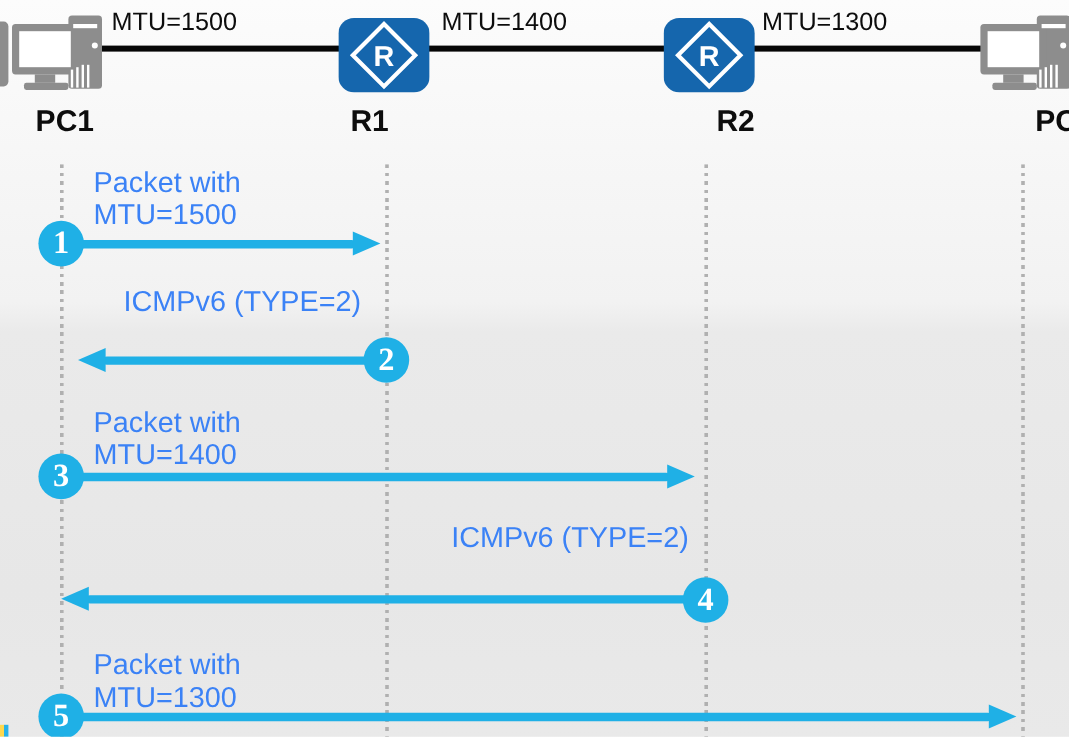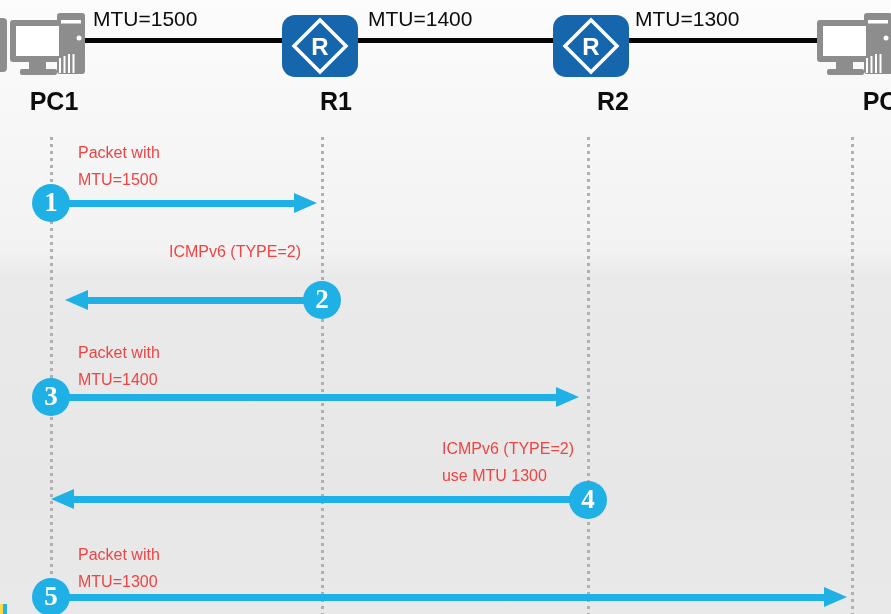--- a/index.html
+++ b/index.html
@@ -21,22 +21,22 @@
     background:repeating-linear-gradient(to bottom,var(--lifeline,#b0b0b0) 0 3px,transparent 3px 7px);}
 
   
   .badge{position:absolute;width:38px;height:38px;border-radius:50%;background:var(--arrow,#1fb0e6);
     color:#fff;font-family:"Liberation Serif",serif;font-weight:bold;font-size:27px;
     text-align:center;line-height:37px;z-index:4;}
   .aline{position:absolute;height:7px;background:var(--arrow,#1fb0e6);border-radius:3px;z-index:3;}
   .ahead{position:absolute;width:0;height:0;border-top:10px solid transparent;border-bottom:10px solid transparent;z-index:3;}
   .ahead.right{border-left:23px solid var(--arrow,#1fb0e6);}
   .ahead.left{border-right:23px solid var(--arrow,#1fb0e6);}
-  .mlabel{position:absolute;font-size:16px;line-height:27px;color:#ef4444;white-space:nowrap;z-index:3;}
-  .mlabel.right-align{text-align:left;}
+  .mlabel{position:absolute;font-size:24px;line-height:27px;color:#3b82f6;white-space:nowrap;z-index:3;}
+  .mlabel.right-align{text-align:center;}
 
   .corner-artifact{position:absolute;left:0;top:604px;width:7px;height:10px;
     background:linear-gradient(90deg,#ffd84d 0 3px,#28b2e8 3px 100%);z-index:5;}
 </style>
 </head>
 <body>
 
 <div class="link-line"></div>
 
 <div class="mtu-label" style="left:93px">MTU=1500</div>
@@ -87,21 +87,21 @@
   <circle cx="79" cy="26" r="2.5" fill="#fff"></circle>
   <g fill="#fff">
     <rect x="59" y="46" width="2" height="15"></rect>
     <rect x="63.5" y="44" width="2" height="17"></rect>
     <rect x="68" y="42" width="2" height="19"></rect>
     <rect x="72.5" y="42" width="2" height="19"></rect>
   </g>
 </svg>
 
 <div class="dev-label" style="left:54px">PC1</div>
-<div class="dev-label" style="left:336px">R1</div>
+<div class="dev-label" style="left:308px">R1</div>
 <div class="dev-label" style="left:613px">R2</div>
 <div class="dev-label" style="left:887px">PC2</div>
 
 <div class="lifeline" style="left:50px"></div>
 <div class="lifeline" style="left:321px"></div>
 <div class="lifeline" style="left:587px"></div>
 <div class="lifeline" style="left:851px"></div>
 
 <div class="mlabel" style="left:78px;top:139px">
   <div>Packet with</div>
@@ -121,21 +121,20 @@
 <div class="mlabel" style="left:78px;top:339px">
   <div>Packet with</div>
   <div>MTU=1400</div>
 </div>
 <div class="aline" style="left:66px;top:394px;width:492px"></div>
 <div class="ahead right" style="left:556px;top:387px"></div>
 <div class="badge" style="left:32px;top:378px">3</div>
 
 <div class="mlabel right-align" style="right:317px;top:435px">
   <div>ICMPv6 (TYPE=2)</div>
-  <div>use MTU 1300</div>
 </div>
 <div class="aline" style="left:72px;top:496px;width:500px"></div>
 <div class="ahead left" style="left:51px;top:489px"></div>
 <div class="badge" style="left:569px;top:481px">4</div>
 
 <div class="mlabel" style="left:78px;top:541px">
   <div>Packet with</div>
   <div>MTU=1300</div>
 </div>
 <div class="aline" style="left:66px;top:594px;width:760px"></div>

